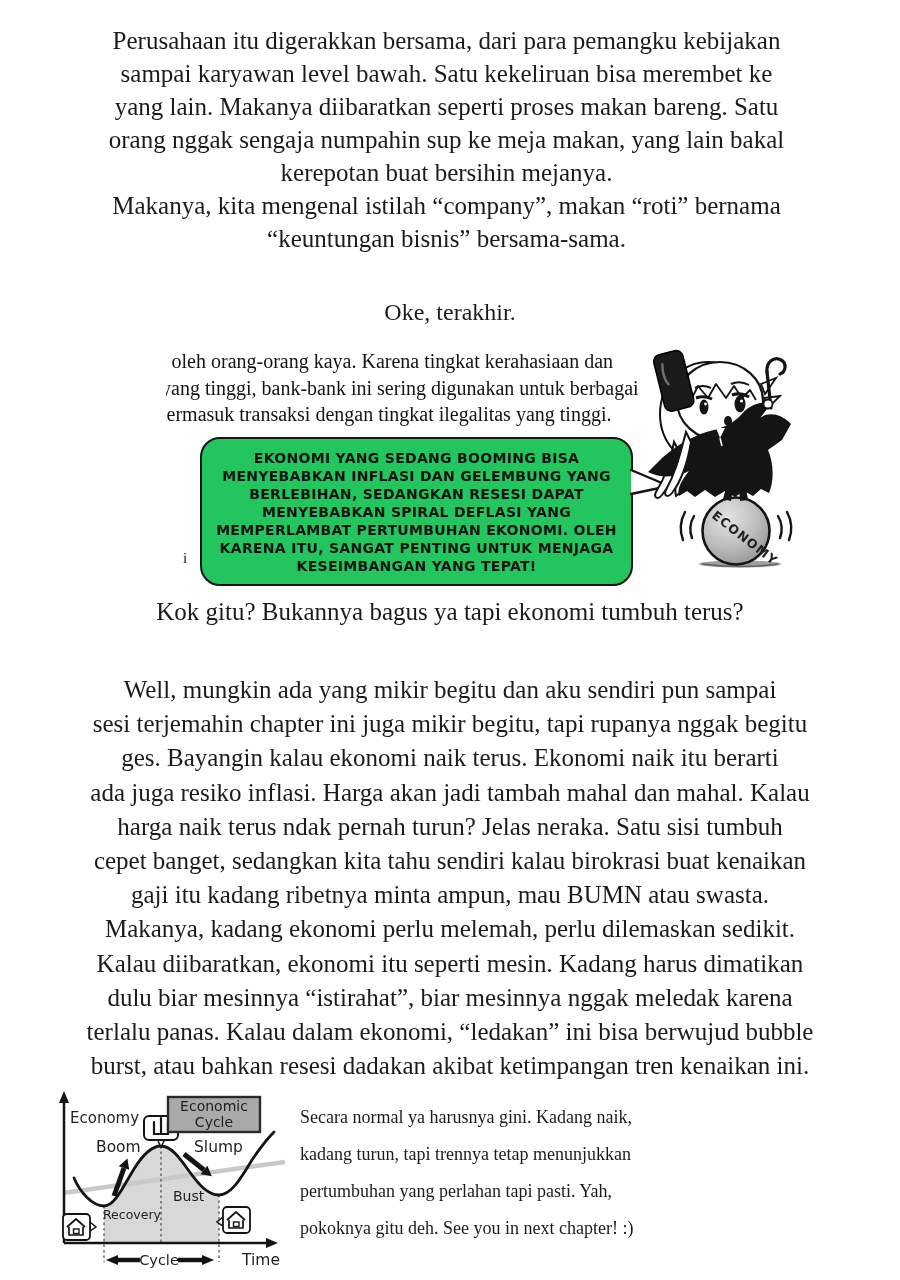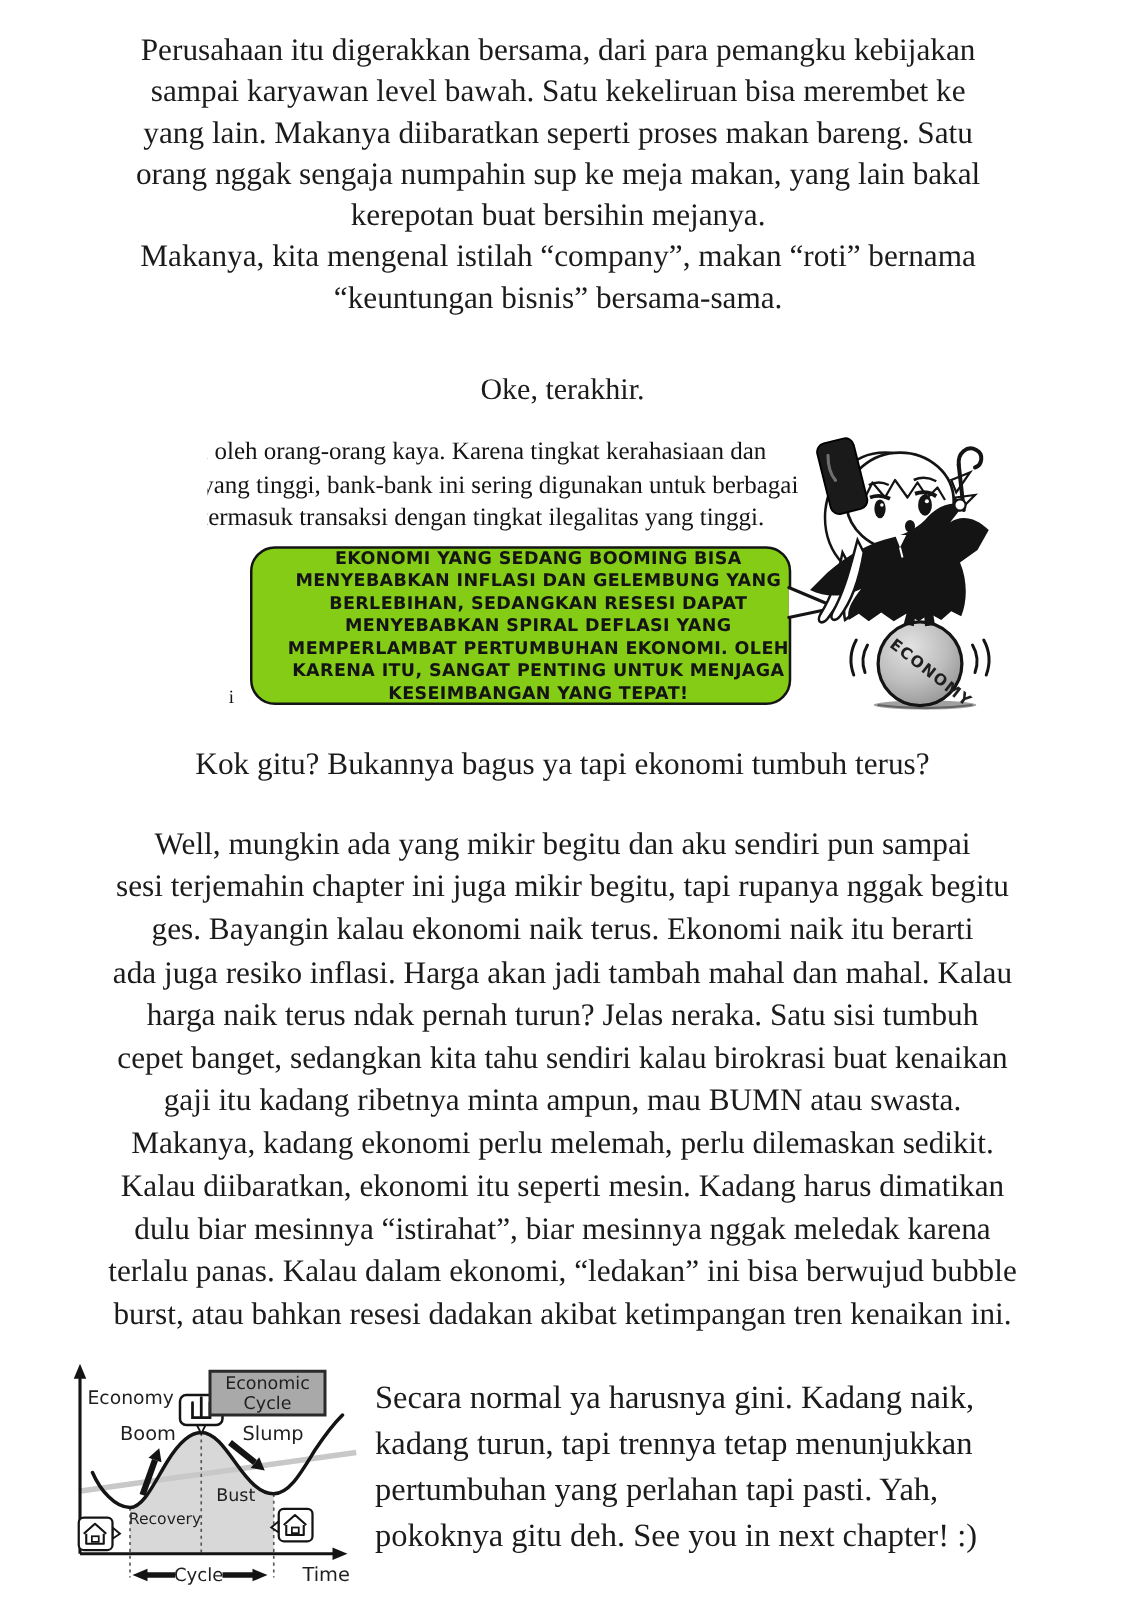--- a/index.html
+++ b/index.html
@@ -5,30 +5,30 @@
   html,body{margin:0;padding:0;}
   body{
     width:900px;height:1280px;position:relative;overflow:hidden;
     background:#ffffff;color:#1b1b1b;
     font-family:"Liberation Serif",serif;
   }
   .para{position:absolute;margin:0;white-space:pre-line;}
   .top-para{left:40px;right:47px;top:24px;text-align:center;font-size:25px;line-height:33px;}
   .oke-line{left:0;right:0;top:296px;text-align:center;font-size:24px;line-height:33px;}
   .kok-line{left:0;right:0;top:595px;text-align:center;font-size:25px;line-height:34px;}
-  .body-para{left:28px;right:28px;top:659px;text-align:center;font-size:25px;line-height:34.2px;}
-  .closing{position:absolute;left:300px;top:1099px;width:600px;font-size:26px;line-height:37px;white-space:pre-line;margin:0;}
+  .body-para{left:28px;right:28px;top:673px;text-align:center;font-size:25px;line-height:34.2px;}
+  .closing{position:absolute;left:300px;top:1099px;width:600px;font-size:18px;line-height:37px;white-space:pre-line;margin:0;}
 
   .panel{position:absolute;left:0;top:346px;width:900px;height:252px;}
   .caption-clip{position:absolute;left:166px;top:2px;width:524px;height:84px;overflow:hidden;}
   .caption{margin:0 0 0 -5px;font-size:20px;line-height:26.5px;white-space:pre-line;color:#141414;}
   .bubble{
-    position:absolute;left:200px;top:91px;width:433px;height:127px;
+    position:absolute;left:200px;top:91px;width:433px;height:149px;
     border:2.5px solid #141414;border-radius:20px;box-sizing:border-box;
-    display:flex;align-items:center;justify-content:flex-end;background:#84cc16;
+    display:flex;align-items:center;justify-content:center;background:#22c55e;
   }
   .bubble-text{
     font-family:"DejaVu Sans",sans-serif;font-weight:700;font-size:14px;
     line-height:18px;letter-spacing:.3px;text-align:center;
     white-space:pre-line;color:#141414;
   }
   .bubble-tail{position:absolute;left:629px;top:118px;}
   .edge-artifact{position:absolute;left:183px;top:204px;font-size:15px;color:#141414;}
   .chara{position:absolute;left:628px;top:0;}
   .cycle-chart{position:absolute;left:58px;top:1088px;}

